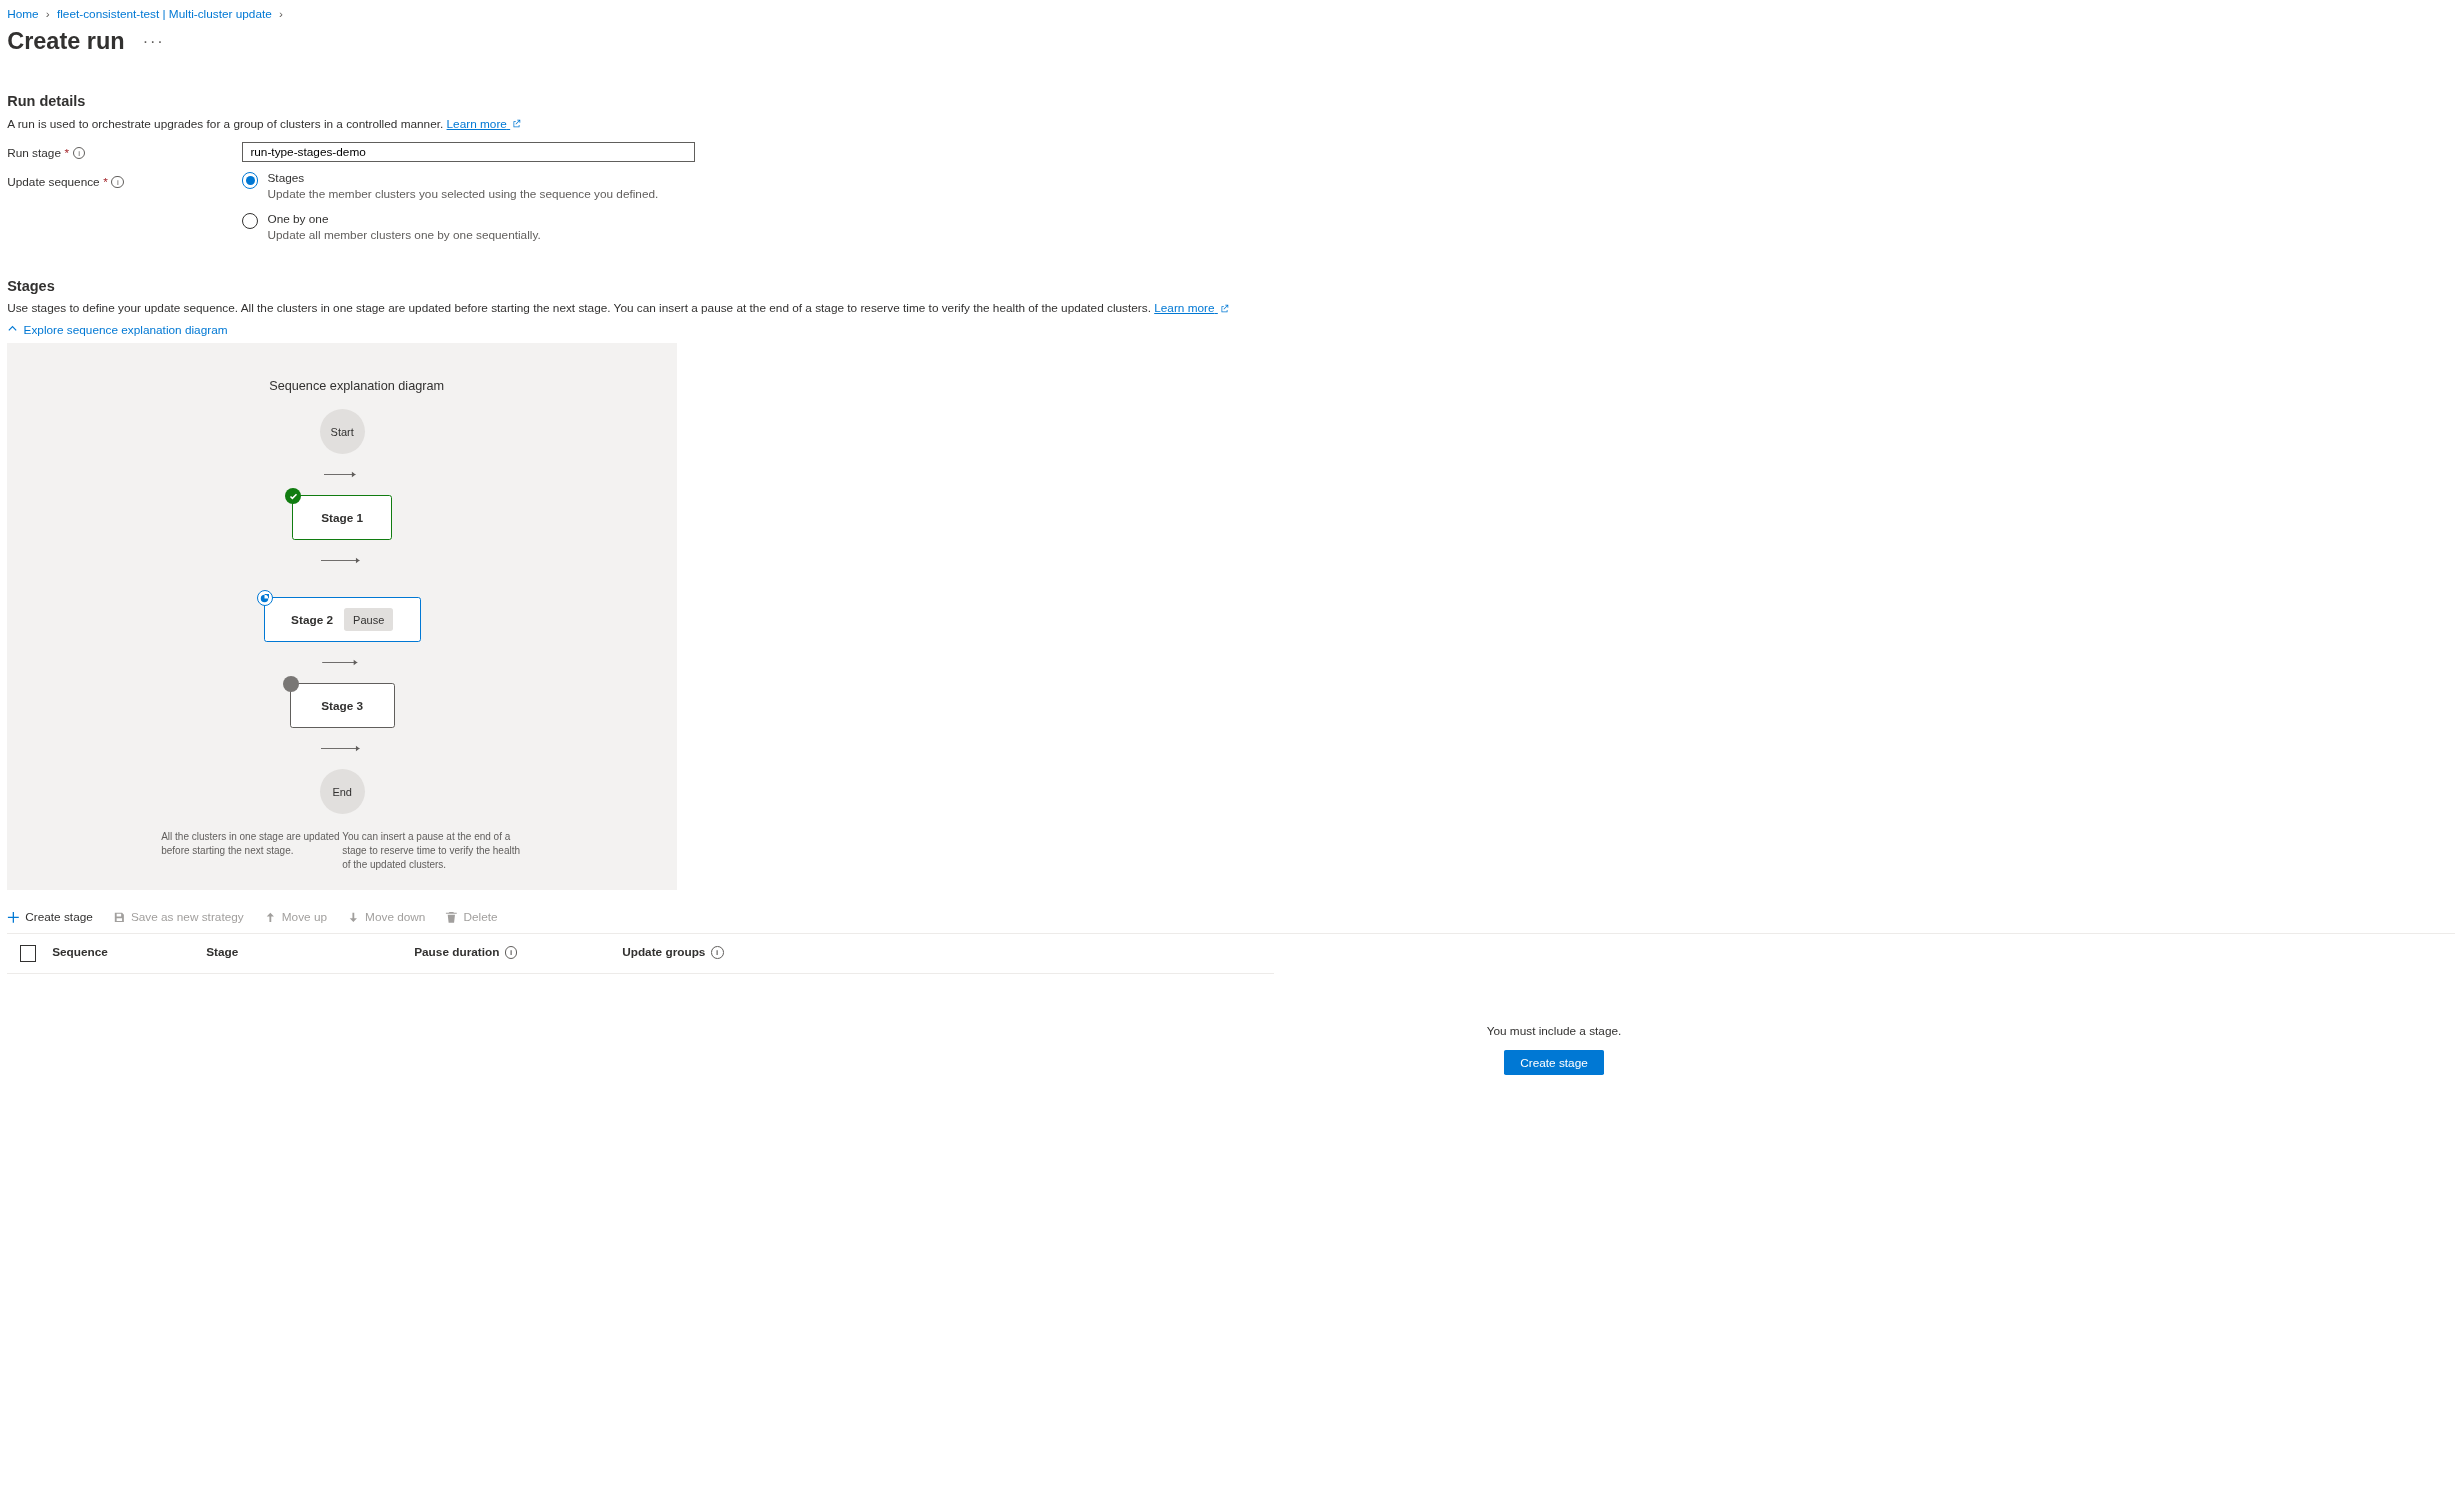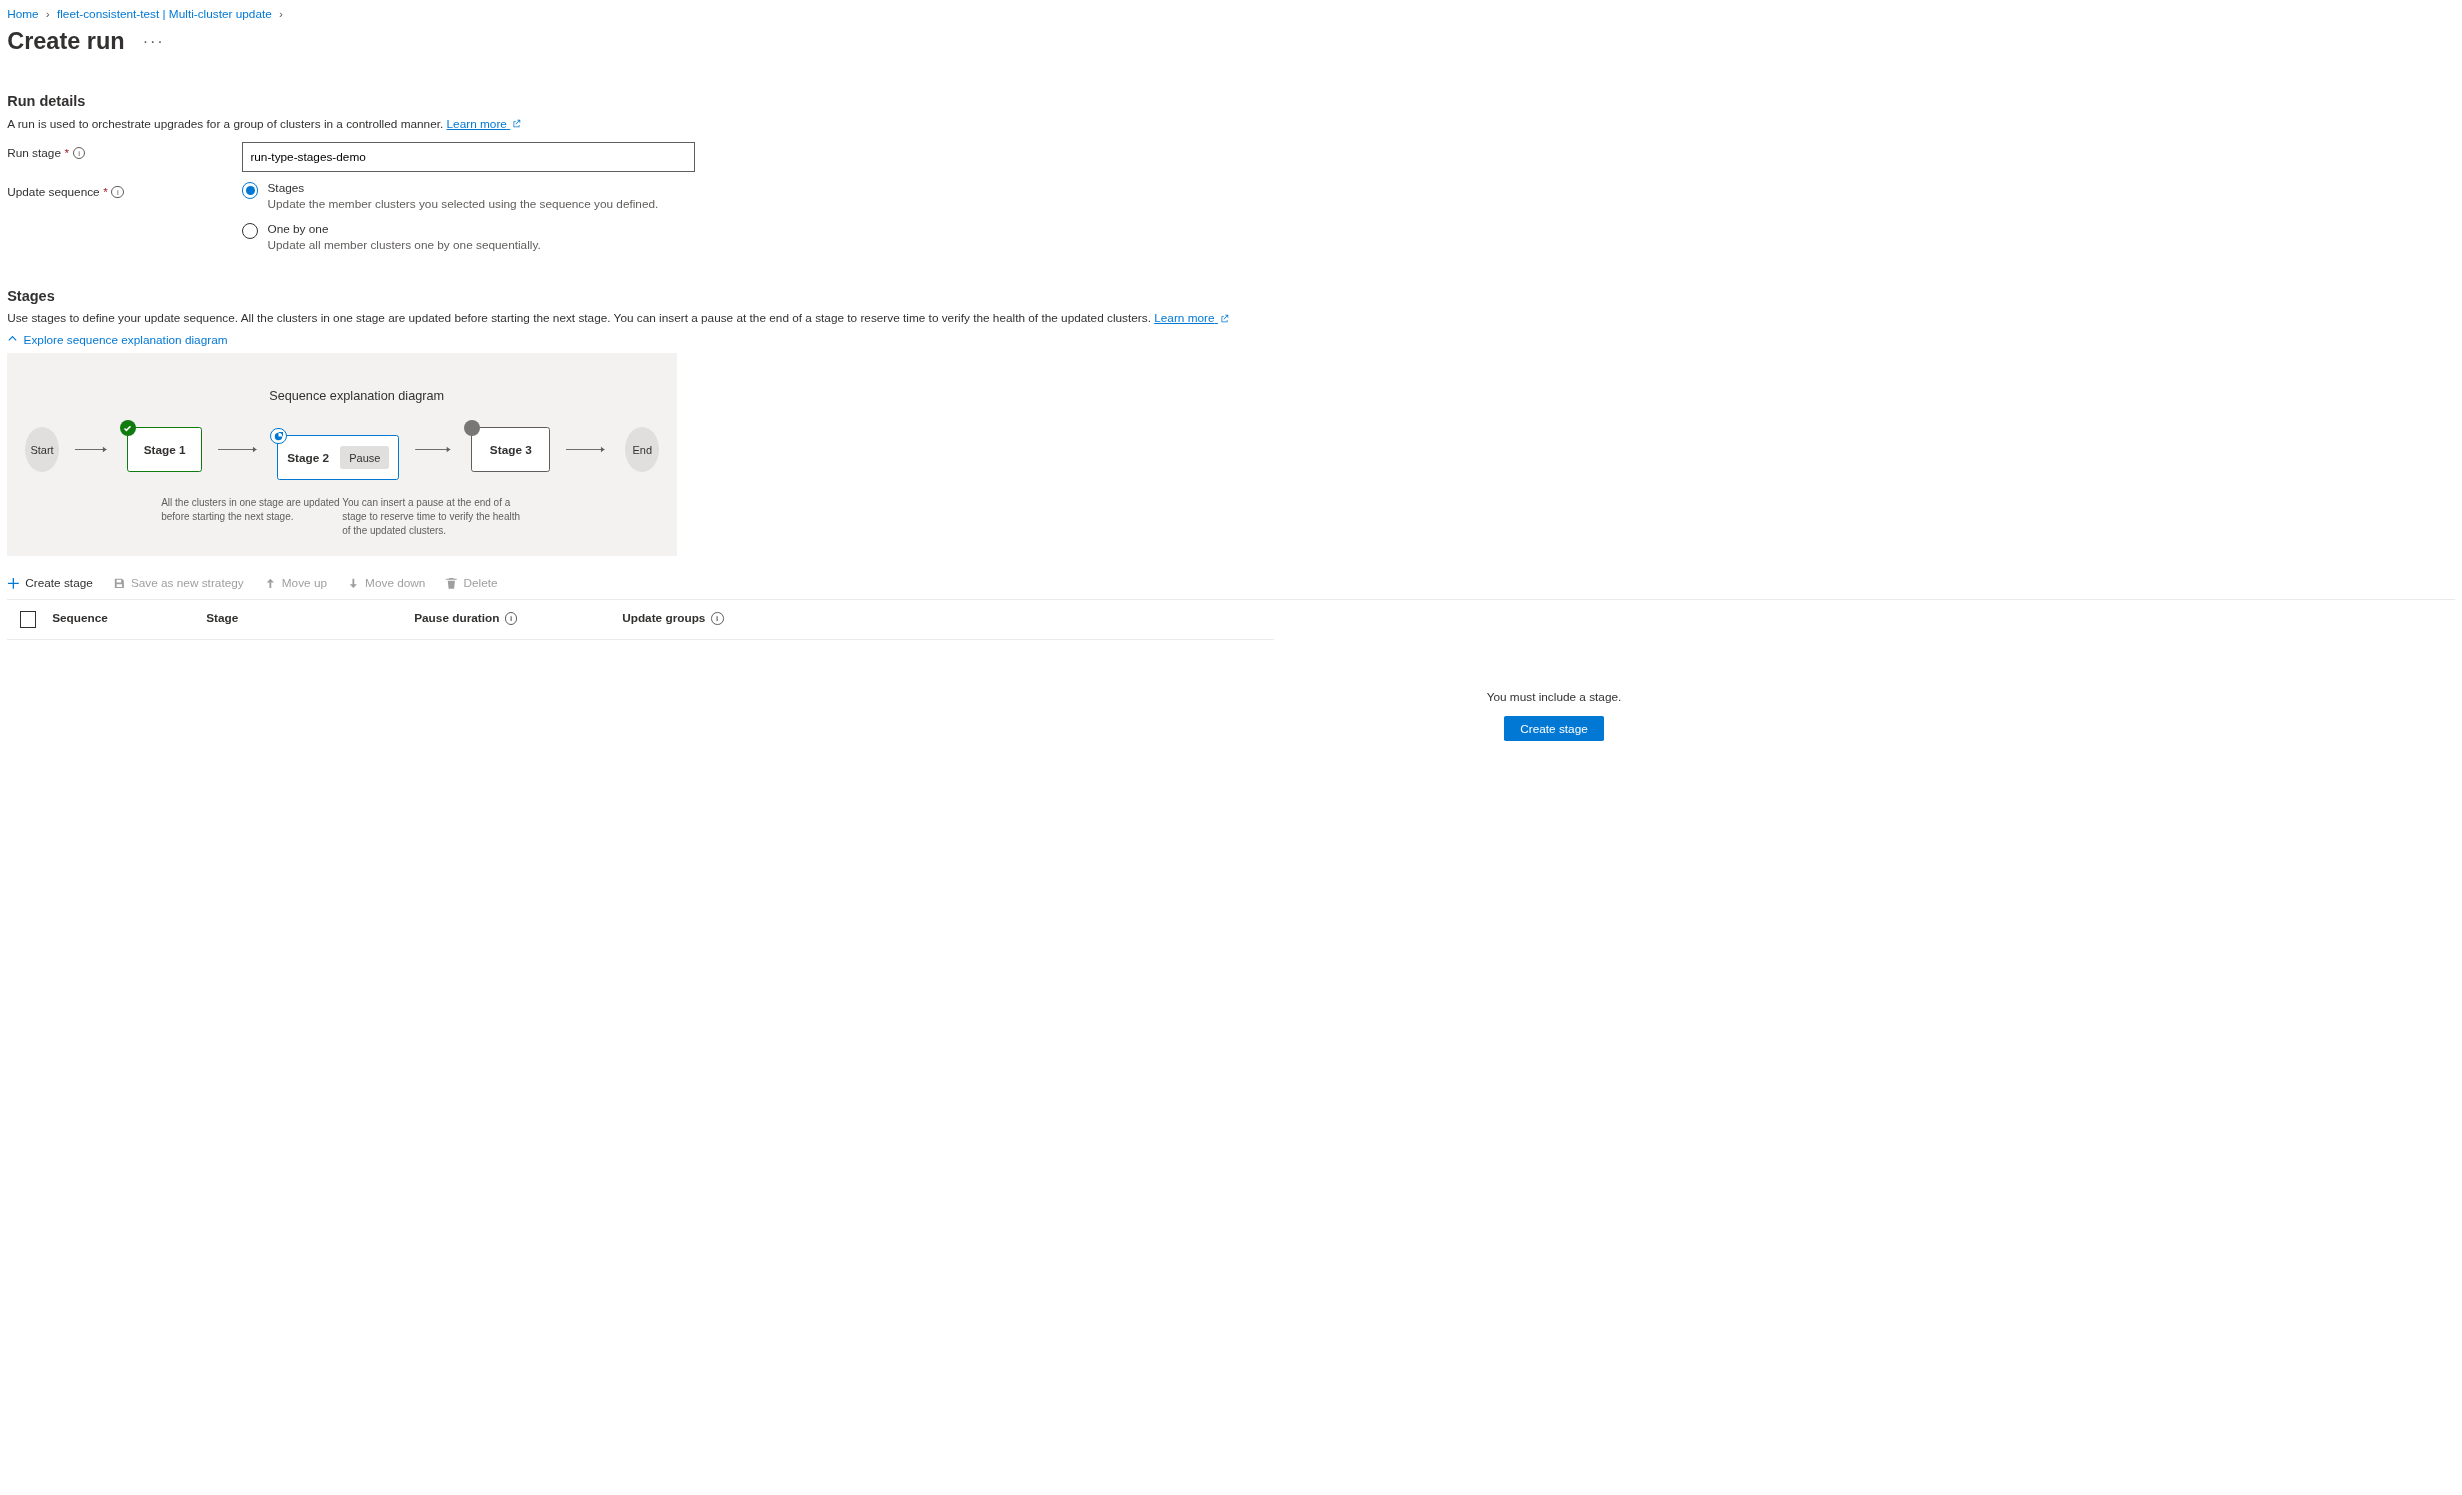--- a/index.html
+++ b/index.html
@@ -27,21 +27,21 @@
     .learn-more { color: #0078d4; text-decoration: underline; }
     .ext-icon { display: inline-block; vertical-align: middle; margin-left: 1.8px; }
 
     
     .form-row { display: flex; align-items: flex-start; margin-bottom: 9px; }
     .form-label { width: 235px; font-size: 11.8px; padding-top: 3.6px; display: flex; align-items: center; gap: 3.6px; }
     .req { color: #a4262c; }
     .info-icon { width: 12.7px; height: 12.7px; border: 0.9px solid #605e5c; border-radius: 50%; display: inline-flex; align-items: center; justify-content: center; font-size: 8.1px; color: #605e5c; }
     .form-control { flex: 0 0 453px; }
     input[type=text] {
-      width: 100%; height: 30px; padding: 1.8px 7.2px;
+      width: 100%; height: 20px; padding: 1.8px 7.2px;
       border: 0.9px solid #605e5c; font-family: inherit; font-size: 11.8px;
     }
 
     
     .radio-opt { display: flex; align-items: flex-start; gap: 9px; margin-bottom: 11px; }
     .radio-circle { width: 16.3px; height: 16.3px; border: 0.9px solid #323130; border-radius: 50%; flex-shrink: 0; position: relative; margin-top: 0.9px; background: #fff; }
     .radio-circle.selected { border-color: #0078d4; }
     .radio-circle.selected::after { content: ''; position: absolute; top: 2.7px; left: 2.7px; width: 9px; height: 9px; background: #0078d4; border-radius: 50%; }
     .radio-text .label { font-size: 11.8px; color: #323130; }
     .radio-text .desc { font-size: 11.8px; color: #605e5c; margin-top: 1.8px; }
@@ -49,21 +49,21 @@
     
     .stages-section { margin-top: 25px; }
     .stages-desc { font-size: 11.8px; margin-bottom: 7.2px; max-width: 1267px; }
 
     
     .explore-toggle { color: #0078d4; font-size: 11.8px; display: flex; align-items: center; gap: 5.4px; cursor: pointer; margin-bottom: 5.4px; }
 
     
     .diagram-box { background: #f3f2f1; padding: 36px 18px 18px 18px; max-width: 670px; }
     .diagram-title { font-size: 12.7px; font-weight: 400; margin-left: 244px; margin-bottom: 16.3px; color: #323130; }
-    .diagram-row { display: flex; align-items: center; gap: 16px; }
+    .diagram-row { display: flex; align-items: center; gap: 16px; flex-direction: column; }
     .circle-node { width: 45px; height: 45px; border-radius: 50%; background: #e1dfdd; display: flex; align-items: center; justify-content: center; font-size: 11px; color: #323130; }
     .arrow { flex-shrink: 0; }
     .stage-box { background: #fff; border: 0.9px solid #323130; border-radius: 2.7px; height: 45px; display: flex; align-items: center; justify-content: center; font-size: 11.8px; font-weight: 600; position: relative; }
     .stage-box.s1 { width: 100px; border-color: #107c10; }
     .stage-box.s2 { width: 157px; border-color: #0078d4; gap: 11px; padding: 0 7.2px; margin-top: 16px; }
     .stage-box.s3 { width: 105px; border-color: #605e5c; }
     .pause-chip { background: #e1dfdd; border-radius: 2.7px; padding: 5.4px 9px; font-weight: 400; font-size: 11px; }
     .badge { position: absolute; top: -8.1px; left: -8.1px; width: 16.3px; height: 16.3px; border-radius: 50%; display: flex; align-items: center; justify-content: center; }
     .badge.green { background: #107c10; color: #fff; }
     .badge.blue { background: #fff; border: 1.8px solid #0078d4; color: #0078d4; }

